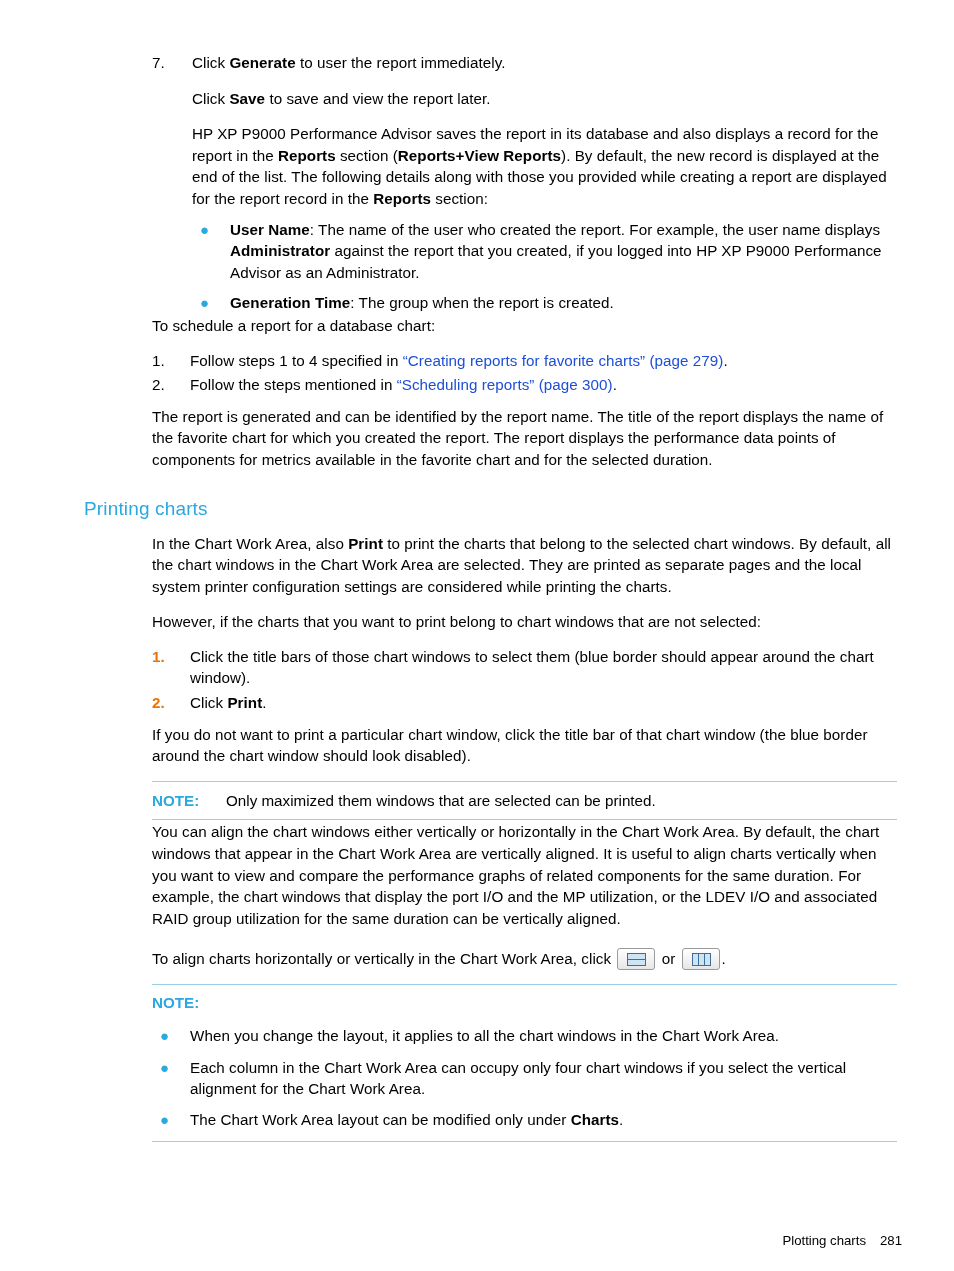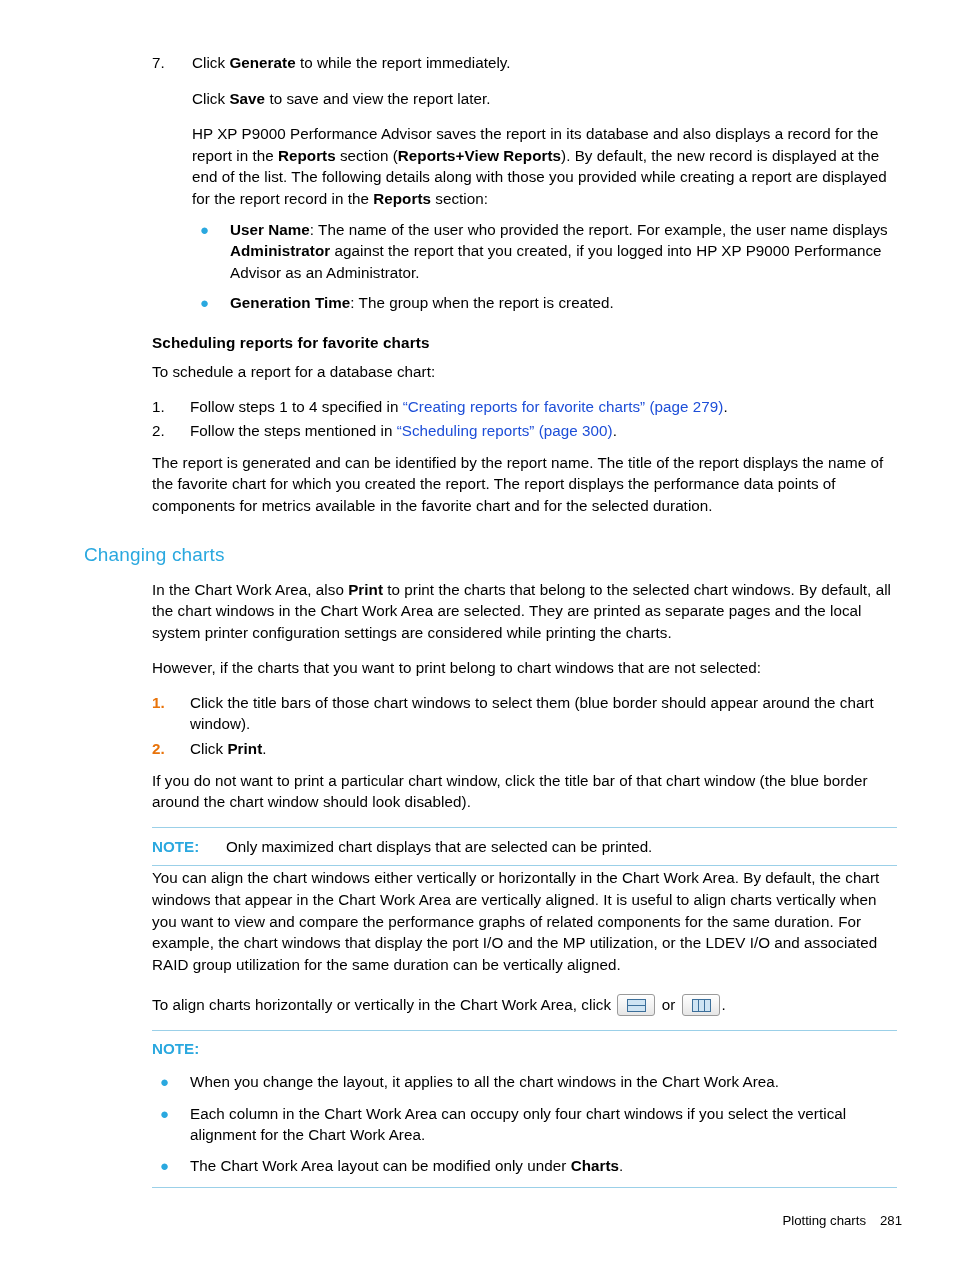--- a/index.html
+++ b/index.html
@@ -196,75 +196,74 @@
     position: absolute;
     top: 0; bottom: 0;
     left: 11px;
     width: 1px;
     background: #3c6f9a;
   }
 
   .footer {
     position: absolute;
     left: 0;
-    bottom: 40px;
+    bottom: 20px;
     width: 902px;
     text-align: right;
     font-size: 13.2px;
     color: #000;
   }
   .footer .pg { margin-left: 14px; }
 </style>
 </head>
 <body>
 
 <div class="page">
 
   <div class="content">
 
     <div class="numlist-row">
       <div class="num">7.</div>
       <div class="num-body">
-        <div class="para body-text"><span>Click </span><b>Generate</b><span> to while the report immediately.</span></div>
+        <div class="para body-text"><span>Click </span><b>Generate</b><span> to user the report immediately.</span></div>
         <div class="gap-md"></div>
         <div class="para body-text"><span>Click </span><b>Save</b><span> to save and view the report later.</span></div>
         <div class="gap-md"></div>
         <div class="para body-text"><span>HP XP P9000 Performance Advisor saves the report in its database and also displays a record for the report in the </span><b>Reports</b><span> section (</span><b>Reports</b><b>+</b><b>View Reports</b><span>). By default, the new record is displayed at the end of the list. The following details along with those you provided while creating a report are displayed for the report record in the </span><b>Reports</b><span> section:</span></div>
 
         <ul class="bullets">
           <li class="bullet-row">
             <div class="bullet-mark"><span>●</span></div>
-            <div class="bullet-body body-text"><b>User Name</b><span>: The name of the user who provided the report. For example, the user name displays </span><b>Administrator</b><span> against the report that you created, if you logged into HP XP P9000 Performance Advisor as an Administrator.</span></div>
+            <div class="bullet-body body-text"><b>User Name</b><span>: The name of the user who created the report. For example, the user name displays </span><b>Administrator</b><span> against the report that you created, if you logged into HP XP P9000 Performance Advisor as an Administrator.</span></div>
           </li>
           <li class="bullet-row">
             <div class="bullet-mark"><span>●</span></div>
             <div class="bullet-body body-text"><b>Generation Time</b><span>: The group when the report is created.</span></div>
           </li>
         </ul>
       </div>
     </div>
 
-    <h3 class="sub-head">Scheduling reports for favorite charts</h3>
     <div class="body-text">To schedule a report for a database chart:</div>
 
     <div class="gap-sm"></div>
     <div class="ol-row">
       <div class="ol-num">1.</div>
       <div class="ol-body body-text"><span>Follow steps 1 to 4 specified in </span><a class="link" href="#" style="text-decoration:none">“Creating reports for favorite charts” (page 279)</a><span>.</span></div>
     </div>
     <div class="ol-row">
       <div class="ol-num">2.</div>
       <div class="ol-body body-text"><span>Follow the steps mentioned in </span><a class="link" href="#" style="text-decoration:none">“Scheduling reports” (page 300)</a><span>.</span></div>
     </div>
 
     <div class="gap-sm"></div>
     <div class="body-text">The report is generated and can be identified by the report name. The title of the report displays the name of the favorite chart for which you created the report. The report displays the performance data points of components for metrics available in the favorite chart and for the selected duration.</div>
 
     <div class="section-head-wrap">
-      <h2 class="section-head">Changing charts</h2>
+      <h2 class="section-head">Printing charts</h2>
     </div>
 
     <div class="body-text"><span>In the Chart Work Area, also </span><b>Print</b><span> to print the charts that belong to the selected chart windows. By default, all the chart windows in the Chart Work Area are selected. They are printed as separate pages and the local system printer configuration settings are considered while printing the charts.</span></div>
     <div class="gap-md"></div>
     <div class="body-text">However, if the charts that you want to print belong to chart windows that are not selected:</div>
 
     <div class="gap-sm"></div>
     <div class="ol-row">
       <div class="ol-num orange-num">1.</div>
       <div class="ol-body body-text">Click the title bars of those chart windows to select them (blue border should appear around the chart window).</div>
@@ -274,21 +273,21 @@
       <div class="ol-body body-text"><span>Click </span><b>Print</b><span>.</span></div>
     </div>
 
     <div class="gap-sm"></div>
     <div class="body-text">If you do not want to print a particular chart window, click the title bar of that chart window (the blue border around the chart window should look disabled).</div>
 
     <div class="note-block">
       <hr class="rule">
       <div class="note-row">
         <div class="note-label">NOTE:</div>
-        <div class="note-text">Only maximized chart displays that are selected can be printed.</div>
+        <div class="note-text">Only maximized them windows that are selected can be printed.</div>
       </div>
       <hr class="rule">
     </div>
 
 
     <div class="body-text">You can align the chart windows either vertically or horizontally in the Chart Work Area. By default, the chart windows that appear in the Chart Work Area are vertically aligned. It is useful to align charts vertically when you want to view and compare the performance graphs of related components for the same duration. For example, the chart windows that display the port I/O and the MP utilization, or the LDEV I/O and associated RAID group utilization for the same duration can be vertically aligned.</div>
     <div class="gap-lg"></div>
     <div class="body-text">
       <span>To align charts horizontally or vertically in the Chart Work Area, click </span><span class="icon-btn"><span class="glyph-h"></span></span><span> or </span><span class="icon-btn"><span class="glyph-v"></span></span><span>.</span>
     </div>

